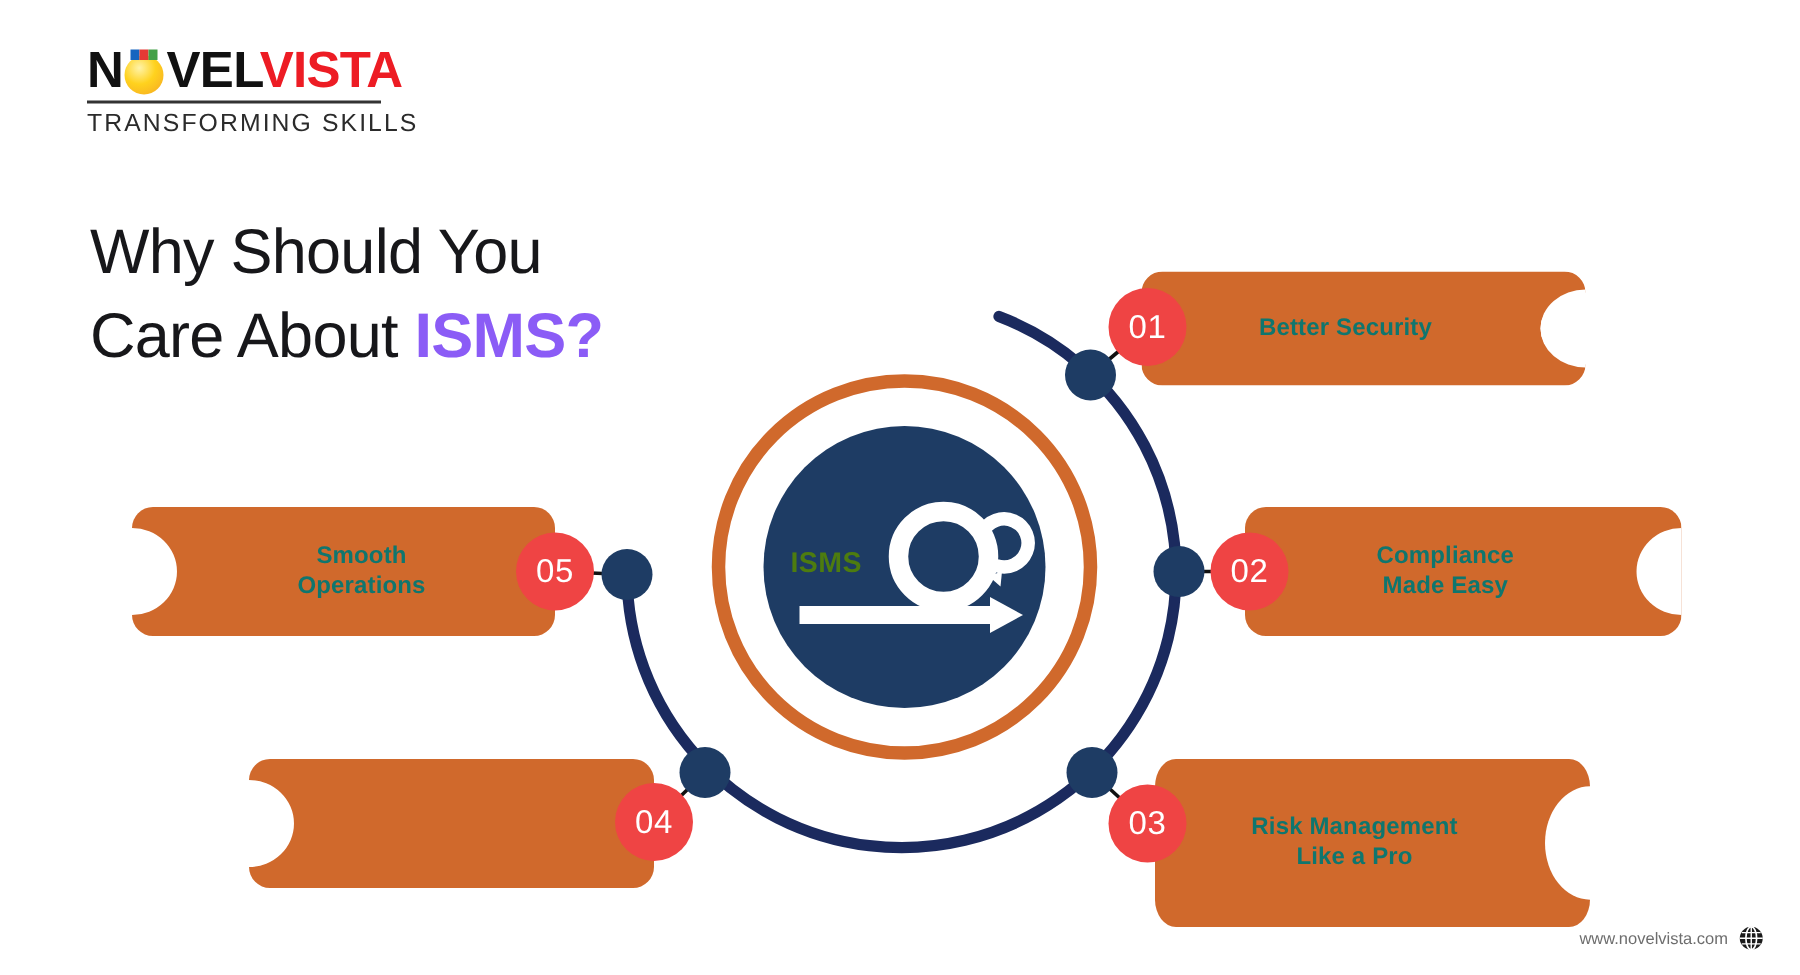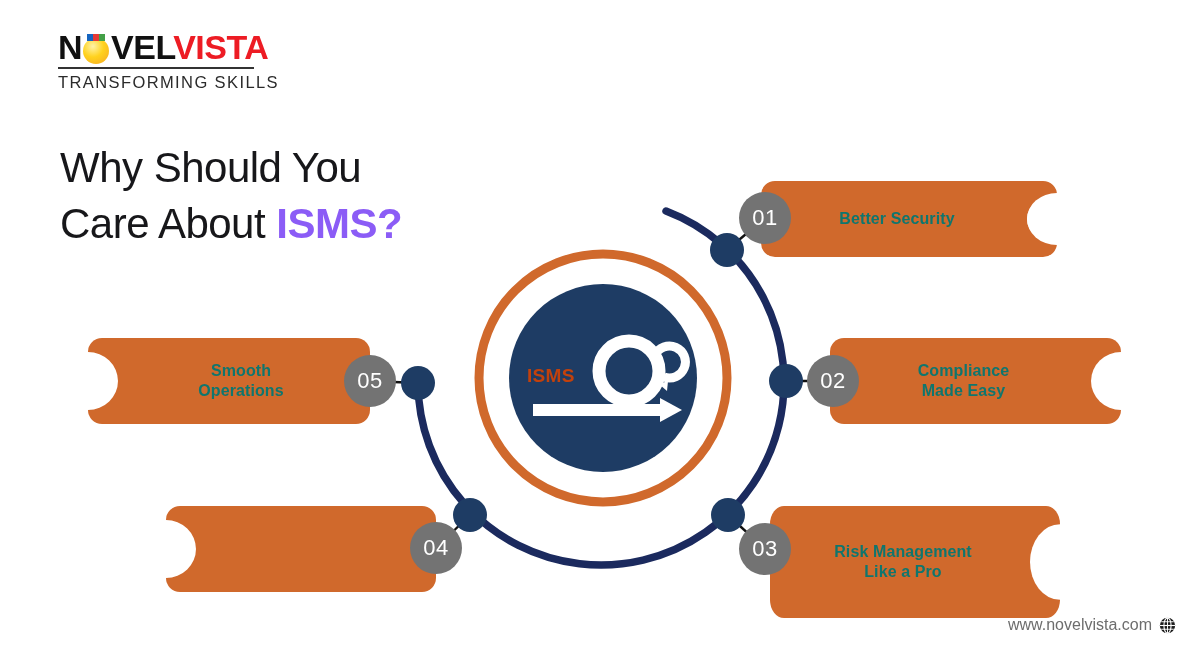--- a/index.html
+++ b/index.html
@@ -88,45 +88,45 @@
     z-index: 1;
   }
   .banner.right .btxt { margin-right: 24px; }
   .banner.left  .btxt { margin-left: 24px; }
 
   
   .numchip {
     position: absolute;
     width: 52px; height: 52px;
     border-radius: 50%;
-    background: #737373;
+    background: #ef4444;
     color: #ffffff;
     display: flex; align-items: center; justify-content: center;
     font-size: 22px; font-weight: 400;
     letter-spacing: 0.5px;
     z-index: 6;
   }
 
   
   #center-label {
     position: absolute;
     left: 527px; top: 376px;
     transform: translateY(-50%);
-    color: #c2410c;
+    color: #4d7c0f;
     font-weight: bold;
     font-size: 19px;
     letter-spacing: 0.3px;
     z-index: 5;
   }
 
   
   #footer {
     position: absolute; right: 24px; bottom: 16px;
     display: flex; align-items: center; gap: 7px;
-    color: #6d6d6d; font-size: 16px;
+    color: #6d6d6d; font-size: 11px;
   }
   #footer .globe { display: block; width: 17px; height: 17px; }
 </style>
 </head>
 <body>
 
 <div id="stage">
 
   <div id="logo">
     <div class="logo-wordmark"><span class="logo-novel">N</span><span class="logo-o-wrap"><span class="logo-o-ball"></span><span class="logo-o-flag">

